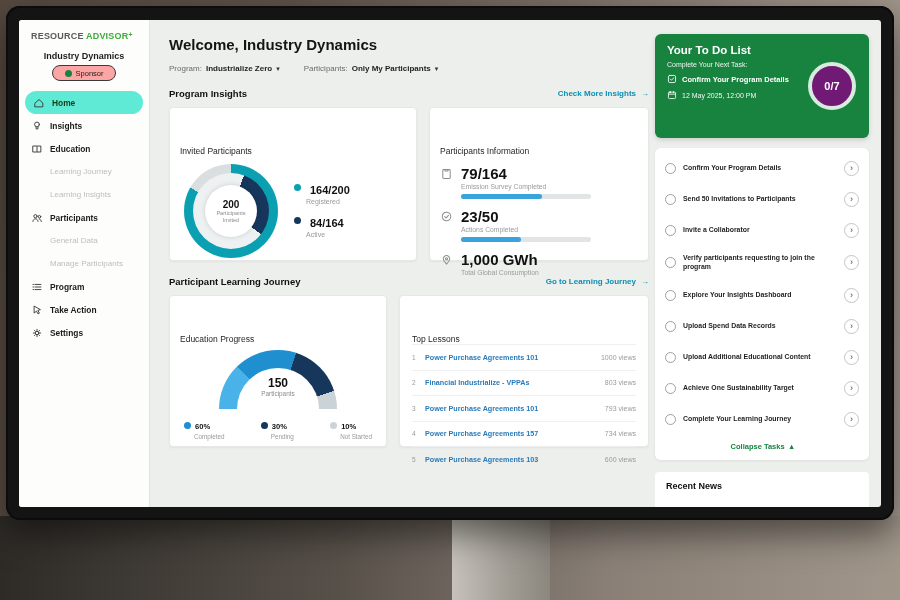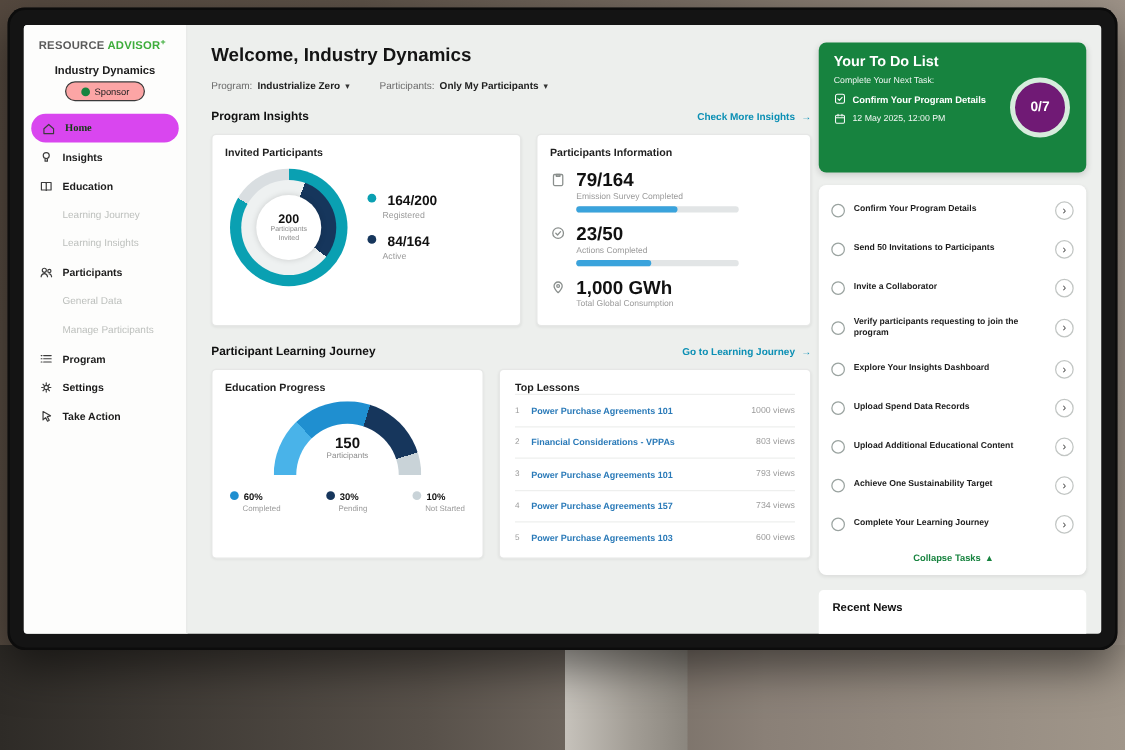--- a/index.html
+++ b/index.html
@@ -15,37 +15,37 @@
   .logo{padding:11px 8px 0 12px;font-size:9px;font-weight:bold;letter-spacing:.2px;white-space:nowrap;}
   .logo .res{color:#5a5a5a;}
   .logo .adv{color:#3dad3a;}
   .logo .plus{color:#3dad3a;font-size:7px;vertical-align:top;}
   .org{text-align:center;font-size:9px;font-weight:bold;color:#1d1d1d;margin-top:10px;}
   .sponsor{margin:4px auto 10px;width:62px;border:1px solid #3a3a3a;border-radius:10px;font-size:7.5px;display:flex;align-items:center;justify-content:center;gap:4px;padding:2.5px 0;color:#222;cursor:pointer;background:#fca5a5;}
   .sp-ic{width:7px;height:7px;border-radius:50%;background:#17833f;display:inline-block;}
   .nav{margin-top:2px;}
   .nav-item{display:flex;align-items:center;gap:7px;height:23px;padding:0 12px;font-size:8.4px;color:#1c1c1c;font-weight:bold;cursor:pointer;white-space:nowrap;}
   .nav-item.sub{padding-left:31px;color:#bcbfbc;font-weight:normal;font-size:8px;}
-  .nav-item.active{background:#d946ef;border-radius:12px;margin:0 6px;padding:0 8px;color:#143d14;font-family:Liberation Serif, serif;}
+  .nav-item.active{background:#5eead4;border-radius:12px;margin:0 6px;padding:0 8px;color:#143d14;}
   .nav-icon{width:12px;height:12px;flex:none;display:flex;}
   .nav-icon svg{width:12px;height:12px;stroke:#3c3c3c;fill:none;stroke-width:1.1;stroke-linecap:round;stroke-linejoin:round;}
 
   
   .main{position:absolute;left:130px;top:0;right:232px;bottom:0;padding:14px 0 0 20px;}
   .welcome{font-size:15px;font-weight:bold;color:#141414;margin:2px 0 11px;}
   .filters{display:flex;gap:24px;font-size:8px;color:#6a6a6a;align-items:center;}
   .filter{display:flex;align-items:center;cursor:pointer;}
   .f-value{font-weight:bold;color:#1e1e1e;margin-left:4px;}
   .chev{font-size:7px;color:#333;margin-left:4px;}
   .sec-head{display:flex;justify-content:space-between;align-items:center;margin:15px 0 8px;}
   .sec-title{font-size:9.5px;font-weight:bold;color:#101010;}
   .sec-link{font-size:8px;font-weight:bold;color:#0b8fb4;display:flex;gap:5px;align-items:center;cursor:pointer;}
   .cards{display:flex;gap:12px;}
   .card{background:#fff;border-radius:4px;border:1px solid #e6e7e6;box-shadow:0 1px 2px rgba(0,0,0,.05);padding:9px 10px;box-sizing:border-box;}
-  .card-title{font-size:8.5px;font-weight:bold;color:#1f1f1f;}
+  .card-title{font-size:8.5px;font-weight:normal;color:#1f1f1f;margin-top:29px;}
 
   
   .card.invited{width:248px;height:154px;}
   .inv-body{display:flex;align-items:center;gap:16px;margin-top:8px;padding-left:4px;}
   .donut{position:relative;width:94px;height:94px;border-radius:50%;background:conic-gradient(#0aa0b2 0deg 300deg,#d9dee1 300deg 360deg);}
   .donut .ring2{position:absolute;inset:9px;border-radius:50%;background:conic-gradient(from 20deg,#16365c 0deg 108deg,#eef1f1 108deg 360deg);}
   .donut .center{position:absolute;inset:21px;background:#fff;border-radius:50%;display:flex;flex-direction:column;align-items:center;justify-content:center;box-shadow:0 0 5px rgba(0,0,0,.15);}
   .donut .center .v{font-size:10px;font-weight:bold;color:#111;}
   .donut .center .l{font-size:5.6px;color:#8c8c8c;text-align:center;line-height:1.2;width:40px;}
   .inv-legend{display:flex;flex-direction:column;gap:12px;}
@@ -175,33 +175,33 @@
             <span class="nav-icon">
                 <svg viewBox="0 0 14 14">
                   <path d="M4.6 4h7M4.6 7h7M4.6 10h7M2.3 4h.7M2.3 7h.7M2.3 10h.7"></path>
                 </svg>
               </span>
             <span>Program</span>
           </div>
           <div class="nav-item">
             <span class="nav-icon">
                 <svg viewBox="0 0 14 14">
+                  <path d="M4 2.6l7 4-3 .8 1.8 3.3-1.6.9-1.8-3.3-2.4 2z"></path>
+                </svg>
+              </span>
+            <span>Take Action</span>
+          </div>
+          <div class="nav-item">
+            <span class="nav-icon">
+                <svg viewBox="0 0 14 14">
                   <circle cx="7" cy="7" r="2"></circle>
                   <path d="M7 2.7v1.5M7 9.8v1.5M2.7 7h1.5M9.8 7h1.5M4 4l1 1M9 9l1 1M10 4 9 5M5 9 4 10"></path>
                 </svg>
               </span>
             <span>Settings</span>
-          </div>
-          <div class="nav-item">
-            <span class="nav-icon">
-                <svg viewBox="0 0 14 14">
-                  <path d="M4 2.6l7 4-3 .8 1.8 3.3-1.6.9-1.8-3.3-2.4 2z"></path>
-                </svg>
-              </span>
-            <span>Take Action</span>
           </div>
         </nav>
       </aside>
 
       <main class="main">
         <h1 class="welcome">Welcome, Industry Dynamics</h1>
 
         <div class="filters">
           <div class="filter">
             <span>Program:</span>
@@ -344,21 +344,21 @@
 
           <div class="card lessons">
             <div class="card-title">Top Lessons</div>
             <div class="les-row">
               <span class="les-rank">1</span>
               <span class="les-title">Power Purchase Agreements 101</span>
               <span class="les-views">1000 views</span>
             </div>
             <div class="les-row">
               <span class="les-rank">2</span>
-              <span class="les-title">Financial Considerations - VPPAs</span>
+              <span class="les-title">Financial Industrialize - VPPAs</span>
               <span class="les-views">803 views</span>
             </div>
             <div class="les-row">
               <span class="les-rank">3</span>
               <span class="les-title">Power Purchase Agreements 101</span>
               <span class="les-views">793 views</span>
             </div>
             <div class="les-row">
               <span class="les-rank">4</span>
               <span class="les-title">Power Purchase Agreements 157</span>

